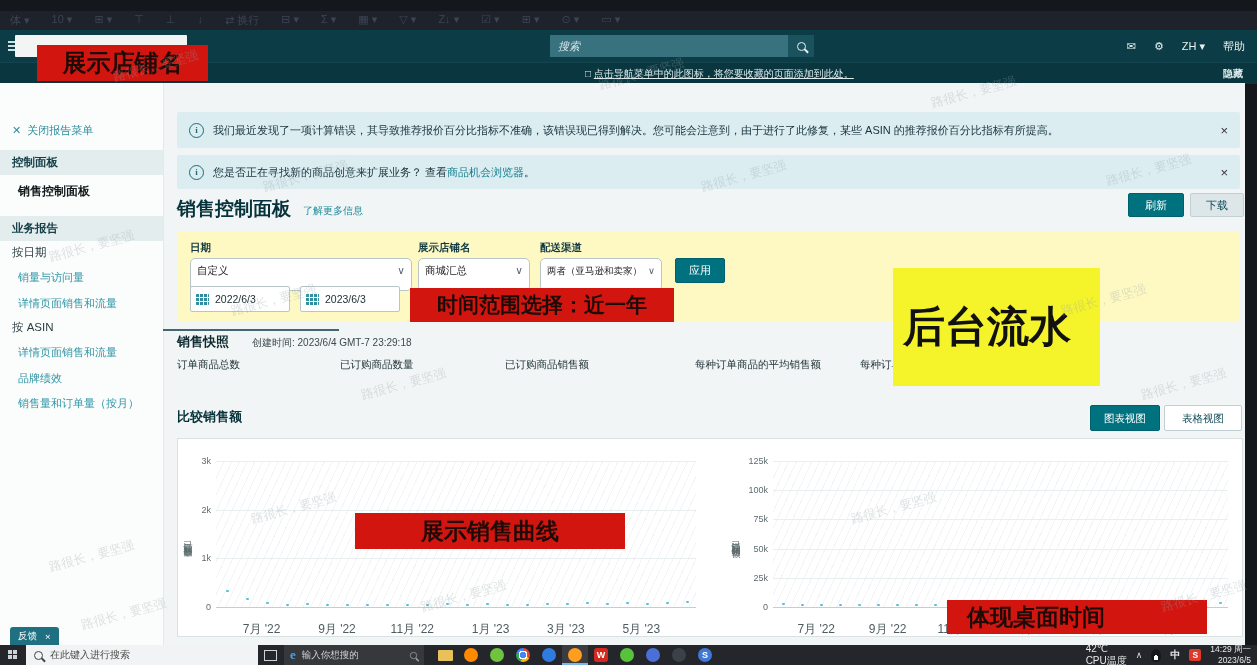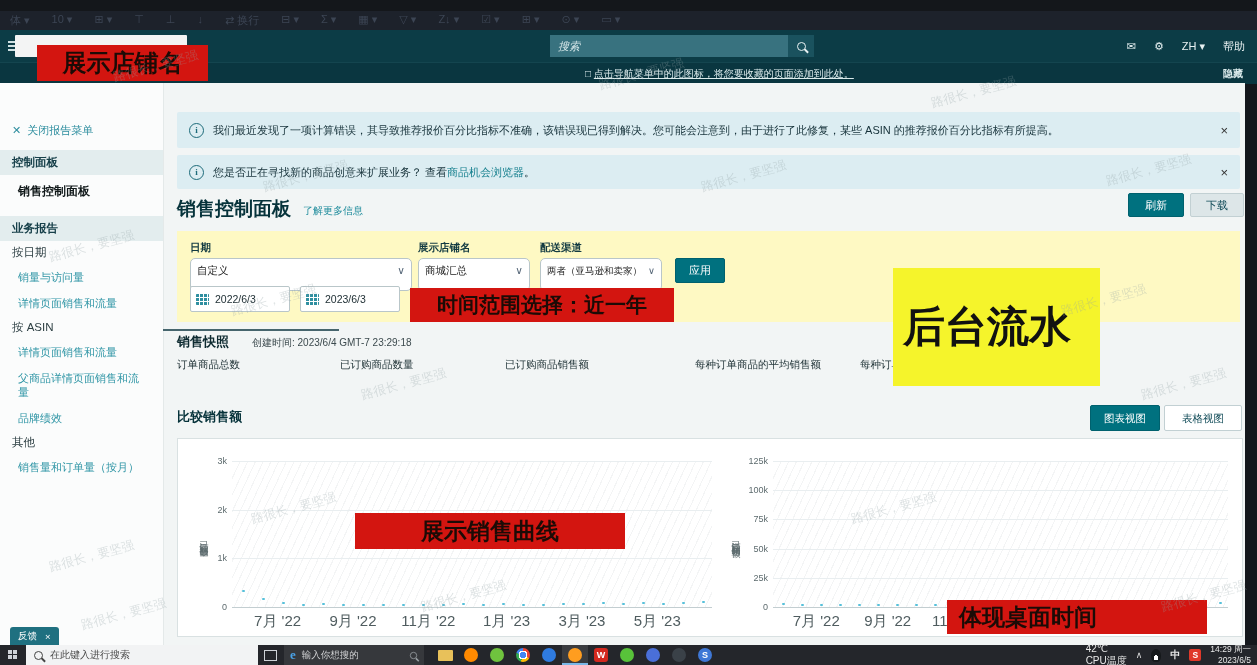--- a/index.html
+++ b/index.html
@@ -68,21 +68,21 @@
   .snap-col{position:absolute;top:275px;font-size:10.5px;color:#1c2f33;}
   .cmp-title{position:absolute;left:177px;top:325px;font-size:13px;font-weight:bold;color:#06323a;}
   .charts-card{position:absolute;left:177px;top:355px;width:1066px;height:199px;background:#fff;
                border:1px solid #d9e1e2;box-sizing:border-box;}
   .chart{position:absolute;top:8px;height:182px;}
   .plot{position:absolute;top:14px;height:146px;
         background:repeating-linear-gradient(115deg,rgba(140,152,158,0.10) 0 1px,transparent 1px 7px);}
   .gridline{position:absolute;left:0;width:100%;border-top:1px solid #e9eef0;}
   .gridline.base{border-top:1px solid #c3ced1;}
   .ytick{position:absolute;left:-32px;width:27px;text-align:right;font-size:9px;color:#5d6b6e;}
-  .xtick{position:absolute;top:100%;margin-top:5px;transform:translateX(-50%);font-size:15px;color:#4f5c5f;white-space:nowrap;}
+  .xtick{position:absolute;top:100%;margin-top:14px;transform:translateX(-50%);font-size:12px;color:#4f5c5f;white-space:nowrap;}
   .ytitle{position:absolute;left:3px;top:50%;transform:translateY(-50%) ;writing-mode:vertical-rl;
           font-size:9px;color:#5d6b6e;letter-spacing:1px;}
   .dot{position:absolute;width:3px;height:2px;background:#56c0da;border-radius:1px;}
   
   .red-box{position:absolute;background:#d31510;color:#1c0b06;font-weight:bold;
            display:flex;align-items:center;justify-content:center;white-space:nowrap;}
   .yellow-box{position:absolute;left:893px;top:185px;width:207px;height:118px;background:#f5f42b;
               color:#111;font-weight:bold;font-size:42px;line-height:1.25;text-align:left;
               display:flex;flex-direction:column;justify-content:center;padding-left:10px;box-sizing:border-box;}
   .wm{position:absolute;color:#93a3a6;opacity:.3;font-size:12.5px;transform:rotate(-15deg);
@@ -183,23 +183,21 @@
       <div class="sb-close">✕&nbsp; <span>关闭报告菜单</span></div>
       <div id="sidebar-list">
           <div class="sb-header">控制面板</div>
           <div class="sb-active">销售控制面板</div>
           <div class="sb-header">业务报告</div>
           <div class="sb-group">按日期</div>
           <div class="sb-link">销量与访问量</div>
           <div class="sb-link">详情页面销售和流量</div>
           <div class="sb-group">按 ASIN</div>
           <div class="sb-link">详情页面销售和流量</div>
-          <div class="sb-link">父商品详情页面销售和流量</div>
           <div class="sb-link">品牌绩效</div>
-          <div class="sb-group">其他</div>
           <div class="sb-link">销售量和订单量（按月）</div>
         </div>
     </div>
 
     <div class="banner" style="top:29px;height:36px;">
       <span class="b-info">i</span>
       <span>我们最近发现了一项计算错误，其导致推荐报价百分比指标不准确，该错误现已得到解决。您可能会注意到，由于进行了此修复，某些 ASIN 的推荐报价百分比指标有所提高。</span>
       <span class="b-close">×</span>
     </div>
     <div class="banner" style="top:72px;height:34px;">
@@ -240,21 +238,21 @@
         <div class="snap-col" style="left: 505px;">已订购商品销售额</div>
         <div class="snap-col" style="left: 695px;">每种订单商品的平均销售额</div>
         <div class="snap-col" style="left: 860px;">每种订单商品的平均销售额</div>
       </div>
 
     <div class="cmp-title">比较销售额</div>
     <div class="btn-teal" style="position:absolute;left:1090px;top:322px;width:68px;height:24px;line-height:24px;font-size:10.5px;">图表视图</div>
     <div class="btn-light" style="position:absolute;left:1164px;top:322px;width:76px;height:24px;line-height:24px;font-size:10.5px;background:#fff;">表格视图</div>
 
     <div class="charts-card">
-      <div class="chart" id="chart-0" style="left:16px;width:528px;">
+      <div class="chart" id="chart-0" style="left:0;width:528px;">
         <div class="ytitle">已订购商品数量</div>
         <div class="plot" style="left:38px;width:480px;">
             <div class="gridline" style="top: 0%;"></div>
             <div class="ytick" style="top: calc(0% - 5px);">3k</div>
             <div class="gridline" style="top: 33.3333%;"></div>
             <div class="ytick" style="top: calc(33.3333% - 5px);">2k</div>
             <div class="gridline" style="top: 66.6667%;"></div>
             <div class="ytick" style="top: calc(66.6667% - 5px);">1k</div>
             <div class="gridline base" style="top: 100%;"></div>
             <div class="ytick" style="top: calc(100% - 5px);">0</div>
@@ -334,21 +332,21 @@
             <div class="dot" style="left: 85.4783%; bottom: 1.0512px;"></div>
             <div class="dot" style="left: 89.6522%; bottom: 1.4016px;"></div>
             <div class="dot" style="left: 93.8261%; bottom: 1.752px;"></div>
             <div class="dot" style="left: 98%; bottom: 2.92px;"></div>
           </div>
       </div>
     </div>
 
     <div class="red-box" style="left:410px;top:205px;width:264px;height:34px;font-size:21px;">时间范围选择：近一年</div>
     <div class="red-box" style="left:355px;top:430px;width:270px;height:36px;font-size:23px;">展示销售曲线</div>
-    <div class="red-box" style="left:947px;top:517px;width:260px;height:34px;font-size:23px;justify-content:flex-start;padding-left:12px;box-sizing:border-box;">体现桌面时间</div>
+    <div class="red-box" style="left:947px;top:517px;width:260px;height:34px;font-size:23px;justify-content:flex-start;padding-left:20px;box-sizing:border-box;">体现桌面时间</div>
     <div class="yellow-box">
       <div>后台流水</div>
     </div>
   </div>
 
   <div class="red-box" style="left:37px;top:45px;width:171px;height:36px;font-size:24px;">展示店铺名</div>
 
   <div class="feedback">
     <span>反馈</span>
       <span>×</span>

